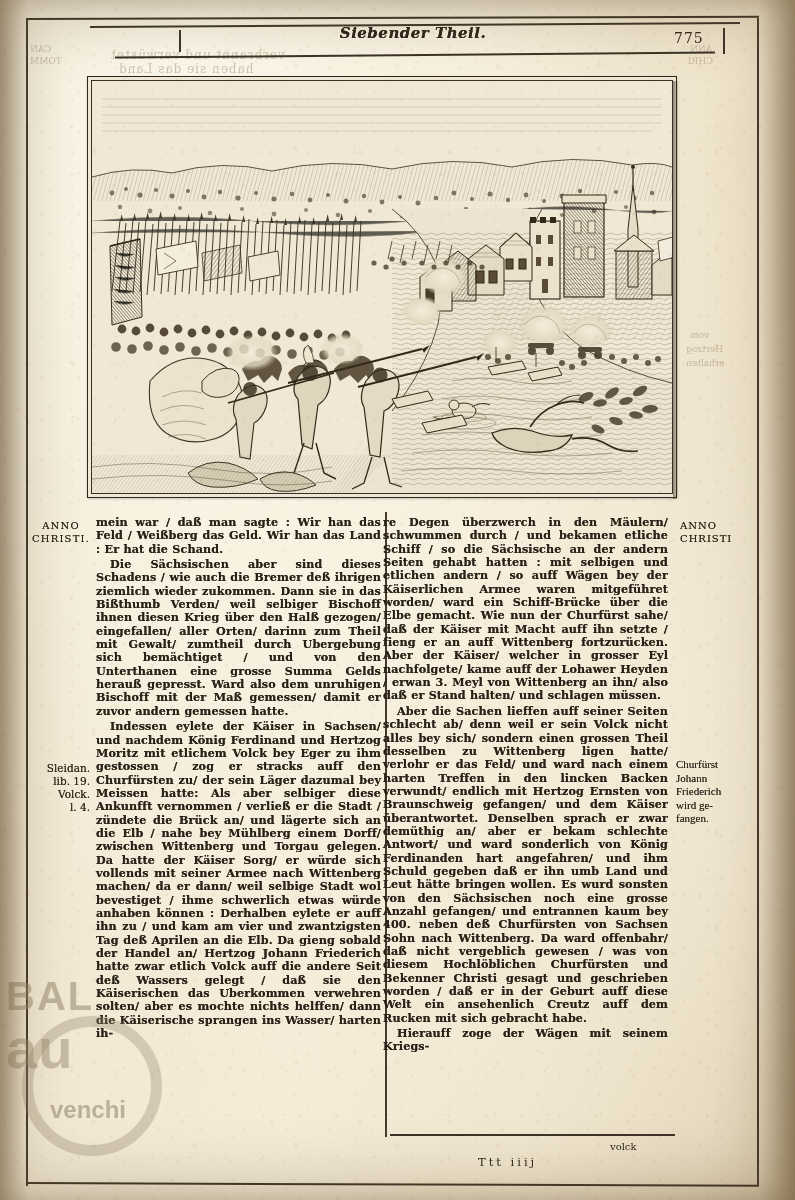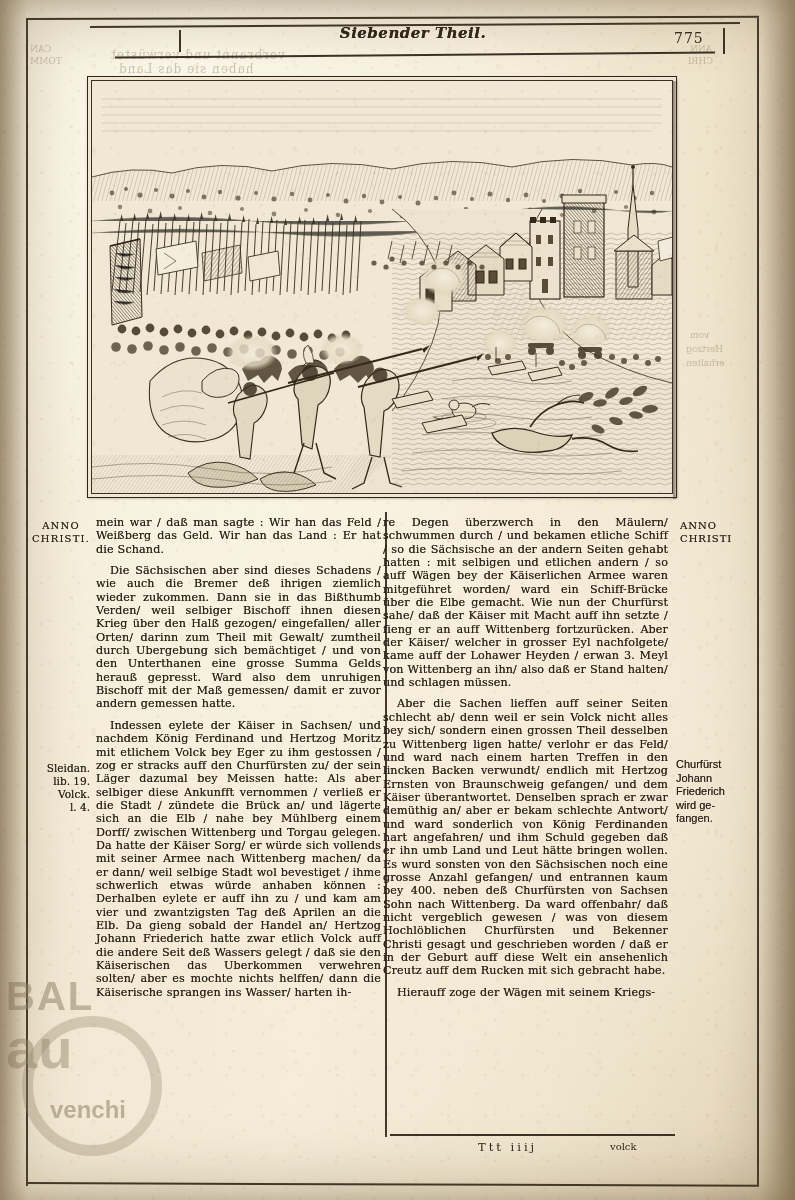--- a/index.html
+++ b/index.html
@@ -89,43 +89,44 @@
   #col-divider{position:absolute;left:385px;top:512px;width:1.6px;height:625px;background:#453a2c;}
 
   .para{
     font-family:"DejaVu Serif", serif;
     font-size:11.2px;line-height:13.35px;
     color:#2a2218;text-align:justify;
     margin:0 0 0 0;
     letter-spacing:.1px;
     word-spacing:.3px;
     text-shadow:0 0 .45px rgba(42,34,24,.75);
+    font-weight:bold;
   }
   .para.indent{text-indent:14px;}
-  .para + .para{margin-top:8px;}
+  .para + .para{margin-top:2px;}
 
   
   .margin-note{
     position:absolute;font-family:"DejaVu Serif", serif;color:#2b2319;
     line-height:12.5px;text-shadow:0 0 .4px rgba(43,35,25,.7);
   }
   #note-anno-left{left:30px;top:520px;width:62px;text-align:center;font-size:10px;letter-spacing:1.2px;}
   #note-anno-left .ln{display:block;}
   #note-source{left:26px;top:762px;width:64px;font-size:10.5px;line-height:13px;}
   #note-source .ln{display:block;text-align:right;}
   #note-anno-right{left:680px;top:520px;width:70px;font-size:10px;letter-spacing:1px;}
   #note-anno-right .ln{display:block;}
-  #note-elector{left:676px;top:758px;width:78px;font-size:11px;line-height:13.5px;font-family:Liberation Sans, sans-serif;}
+  #note-elector{left:676px;top:758px;width:78px;font-size:11px;line-height:13.5px;font-family:Liberation Serif, serif;}
   #note-elector .ln{display:block;}
 
   
   #foot-rule{position:absolute;left:390px;top:1134px;width:285px;height:1.6px;background:#3c3226;}
   #footer{position:absolute;left:390px;top:1140px;width:300px;height:18px;font-family:"DejaVu Serif",serif;
           font-size:11.5px;color:#2b2319;}
-  #sig{position:absolute;left:88px;top:0;letter-spacing:3px;}
+  #sig{position:absolute;left:88px;top:15px;letter-spacing:3px;}
   #catchword{position:absolute;left:220px;top:1px;font-size:10px;}
 
   
   #watermark{position:absolute;left:0;top:960px;width:300px;height:240px;pointer-events:none;}
   #wm1,#wm2,#wm3{position:absolute;font-family:"Liberation Sans",sans-serif;font-weight:bold;color:rgba(150,135,110,.55);}
   #wm1{left:6px;top:14px;font-size:40px;letter-spacing:2px;}
   #wm2{left:6px;top:56px;font-size:56px;letter-spacing:1px;color:rgba(150,135,110,.48);}
   #wm3{left:50px;top:136px;font-size:24px;color:rgba(150,135,110,.58);}
   #wm-ring{position:absolute;left:22px;top:56px;width:118px;height:118px;border:11px solid rgba(150,135,110,.34);border-radius:50%;}
 

